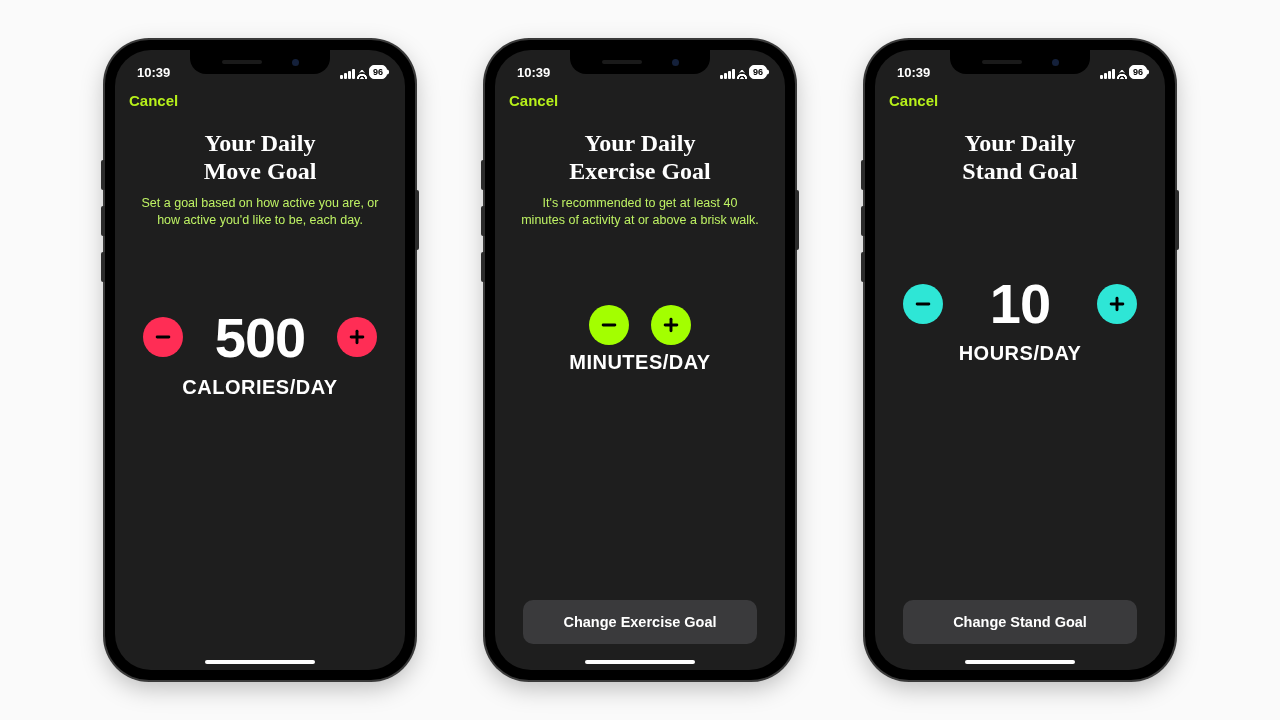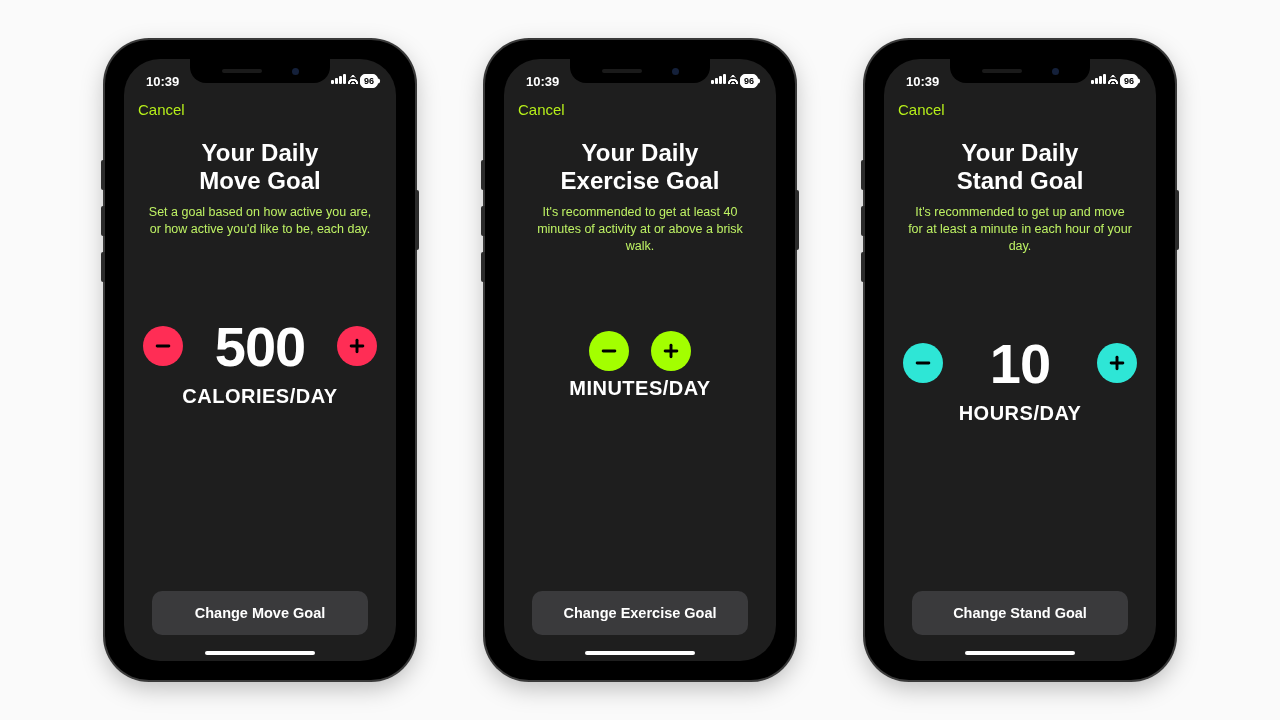--- a/index.html
+++ b/index.html
@@ -13,21 +13,21 @@
     align-items: center;
     gap: 70px;
     overflow: hidden;
   }
 
   .phone {
     width: 310px;
     height: 640px;
     background: #000;
     border-radius: 44px;
-    padding: 19px;
+    padding: 10px;
     position: relative;
     box-shadow: 0 0 0 2px #3a3a3a, 0 8px 24px rgba(0,0,0,0.25);
   }
   .phone::before { 
     content:"";
     position:absolute;
     left:-4px; top:120px;
     width:4px; height:30px;
     background:#2b2b2b;
     border-radius:2px 0 0 2px;
@@ -81,21 +81,21 @@
     justify-content: space-between;
     align-items: center;
     padding: 0 18px 0 22px;
     font-size: 13px;
     font-weight: 600;
     color: #fff;
     position: relative;
     z-index: 5;
     margin-top: 4px;
   }
-  .status-right { display:flex; align-items:flex-start; gap:0; }
+  .status-right { display:flex; align-items:flex-end; gap:0; }
   .sig-bars { display:flex; align-items:flex-end; gap:1.5px; }
   .sig-bars span { width:2.5px; background:#fff; border-radius:1px; }
   .sig-bars span:nth-child(1){height:4px}
   .sig-bars span:nth-child(2){height:6px}
   .sig-bars span:nth-child(3){height:8px}
   .sig-bars span:nth-child(4){height:10px}
   .wifi {
     width:14px;height:10px;position:relative;
   }
   .wifi::before{
@@ -117,37 +117,38 @@
     content:"";position:absolute;right:-3px;top:50%;transform:translateY(-50%);
     width:2px;height:5px;background:#fff;border-radius:0 2px 2px 0;
   }
 
   .nav-row{
     padding: 2px 14px 0;
   }
   .cancel{
     color:#b7f01a; 
     font-size:15px;
-    font-weight:400;
+    font-weight:700;
   }
 
   .content{
     flex:1;
     text-align:center;
     padding: 20px 18px 0;
     color:#fff;
     display:flex;
     flex-direction:column;
   }
   .title{
     font-size:24px;
     font-weight:700;
     line-height:1.15;
     margin-bottom:10px;
     white-space:pre-line;
+    font-family:Liberation Serif, serif;
   }
   .subtitle{
     font-size:12.5px;
     line-height:1.35;
     color:#bef264;
     padding:0 6px;
   }
 
   .stepper{
     margin-top:76px;
@@ -239,21 +240,20 @@
         <div class="value">500</div>
         <div class="step-btn accent-move">
           <svg viewBox="0 0 24 24" fill="none" stroke-width="3.5" stroke-linecap="round">
               <line x1="5" y1="12" x2="19" y2="12"></line>
               <line x1="12" y1="5" x2="12" y2="19"></line>
             </svg>
         </div>
       </div>
       <div class="unit">CALORIES/DAY</div>
       <div class="spacer"></div>
-      <div class="cta">Change Move Goal</div>
       <div class="home-indicator"></div>
     </div>
   </div>
 </div>
 
 <div class="phone">
   <div class="screen">
     <div class="notch">
       <div class="speaker"></div>
       <div class="cam"></div>
@@ -321,21 +321,20 @@
             <span>96</span>
           </div>
       </div>
     </div>
     <div class="nav-row">
       <span class="cancel">Cancel</span>
     </div>
     <div class="content">
       <div class="title">Your Daily
 Stand Goal</div>
-      <div class="subtitle">It's recommended to get up and move for at least a minute in each hour of your day.</div>
       <div class="stepper">
         <div class="step-btn accent-stand">
           <svg viewBox="0 0 24 24" fill="none" stroke-width="3.5" stroke-linecap="round">
               <line x1="5" y1="12" x2="19" y2="12"></line>
             </svg>
         </div>
         <div class="value">10</div>
         <div class="step-btn accent-stand">
           <svg viewBox="0 0 24 24" fill="none" stroke-width="3.5" stroke-linecap="round">
               <line x1="5" y1="12" x2="19" y2="12"></line>

